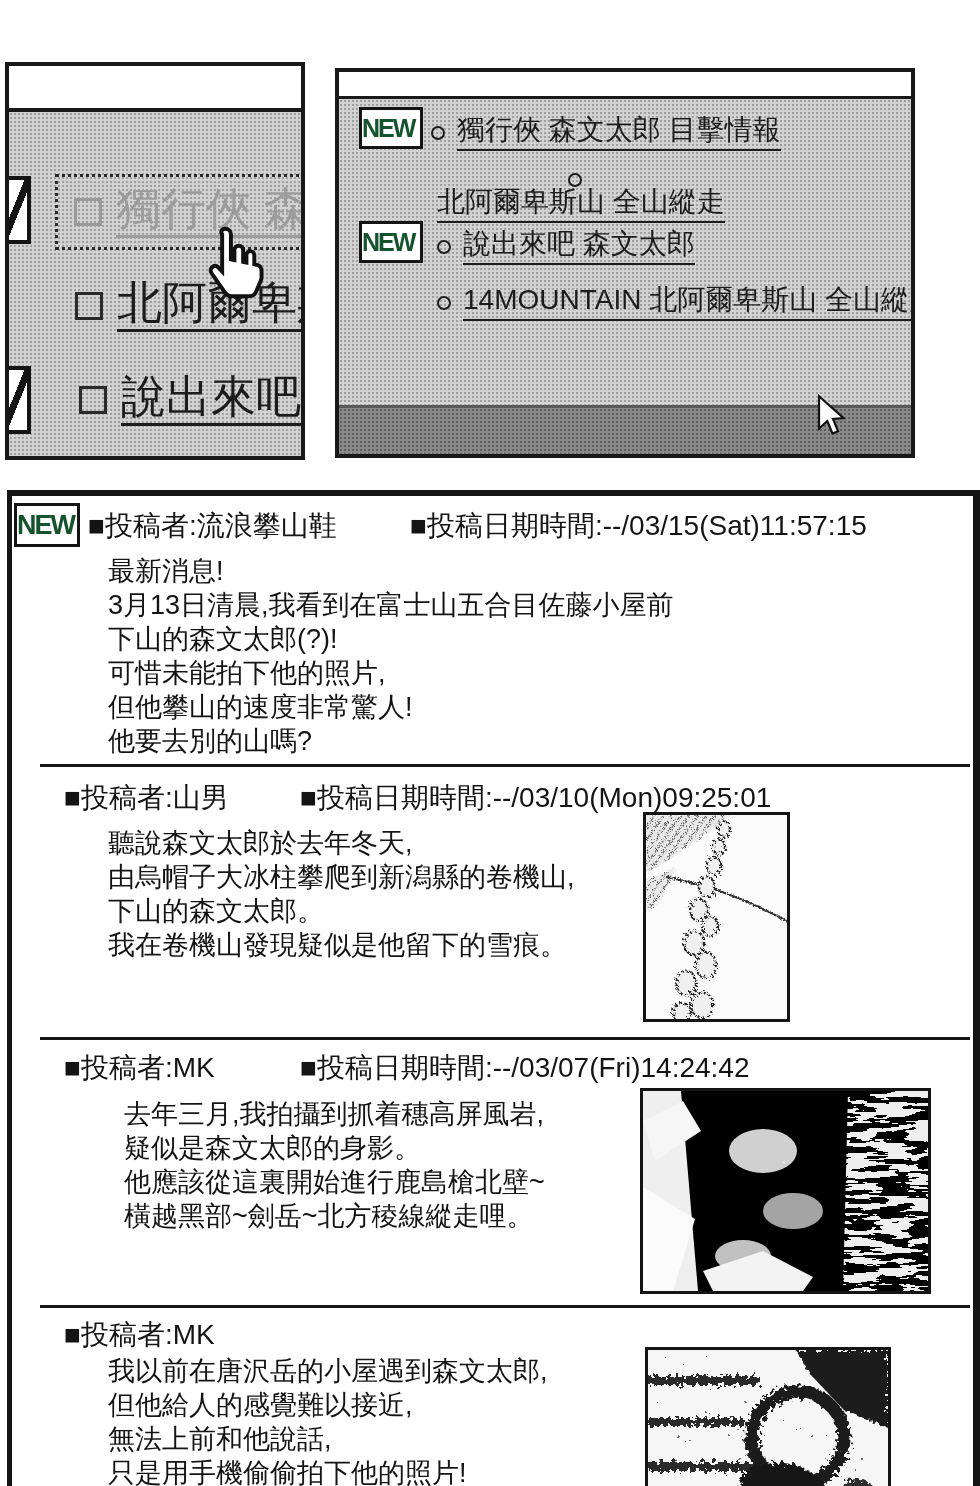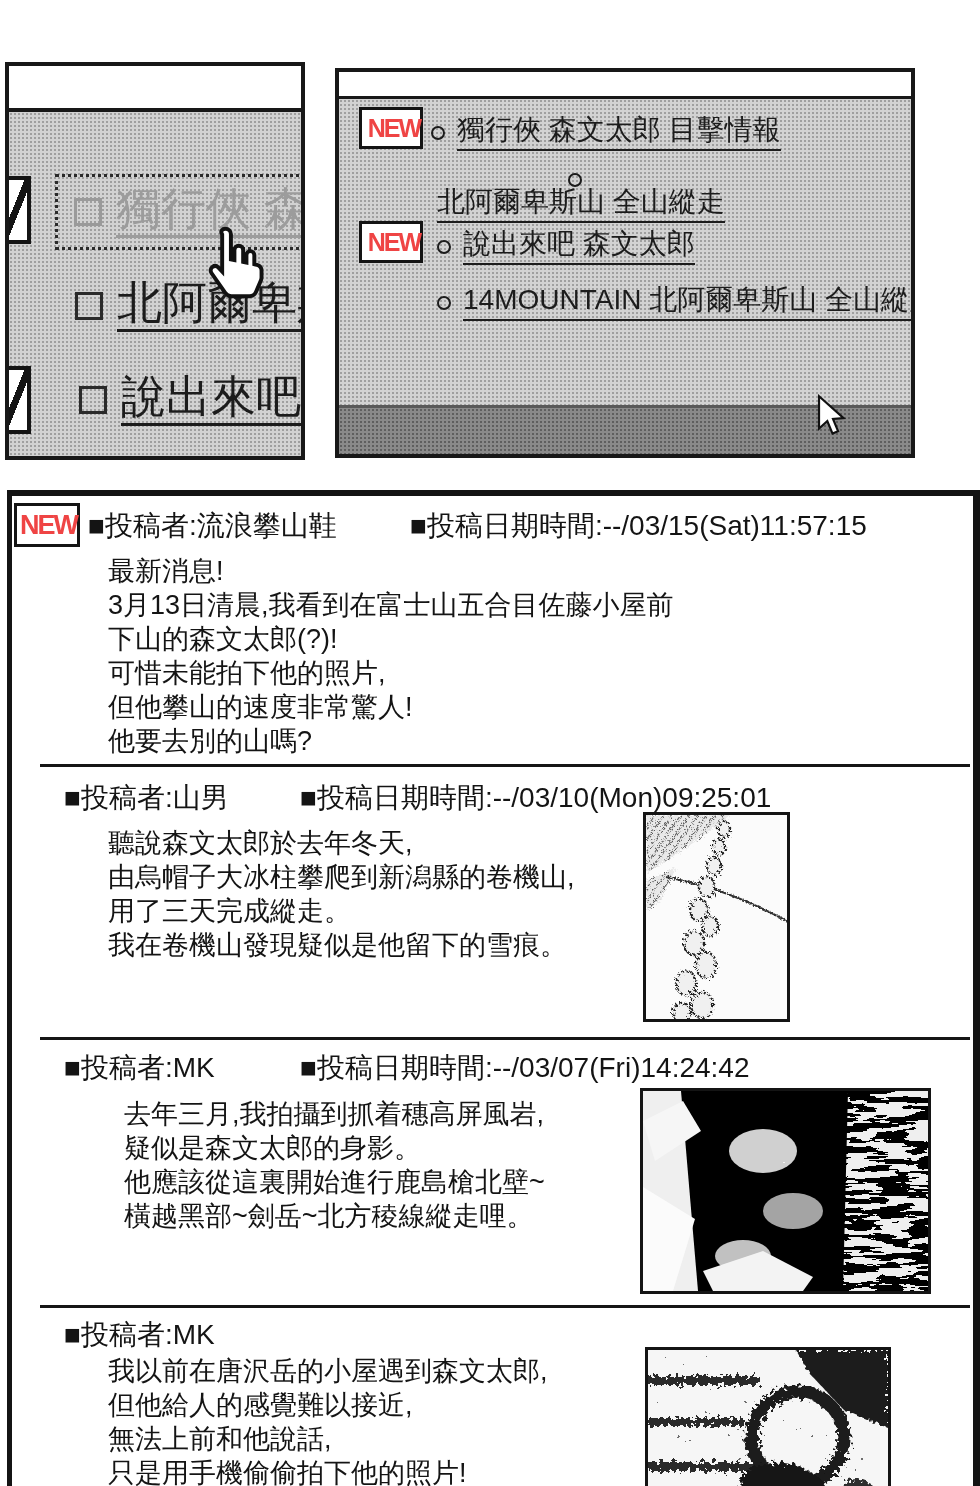--- a/index.html
+++ b/index.html
@@ -14,23 +14,23 @@
     background-color:#d2d2d2;
     background-image:radial-gradient(#9f9f9f 1px, rgba(0,0,0,0) 1.3px);
     background-size:4px 4px;
   }
   .halftone-dark {
     background-color:#8a8a8a;
     background-image:radial-gradient(#5f5f5f 1.1px, rgba(0,0,0,0) 1.4px);
     background-size:4px 4px;
   }
   .new-badge {
-    display:flex; align-items:center; justify-content:flex-end;
+    display:flex; align-items:center; justify-content:flex-start;
     background:#fff; border:3px solid #141414; box-sizing:border-box;
-    font-weight:bold; letter-spacing:-2px; color:#ef4444;
+    font-weight:bold; letter-spacing:-2px; color:#14532d;
   }
   .bullet { display:inline-block; border-radius:50%; box-sizing:border-box; background:transparent; }
   
   .zoom-win { left:5px; top:62px; width:300px; height:398px; }
   .zoom-titlebar { height:42px; }
   .zoom-body { position:relative; height:344px; overflow:hidden; }
   .sel-box { position:absolute; left:46px; top:62px; width:300px; height:70px;
              border:3px dotted #2a2a2a; display:flex; align-items:center; }
   .zbullet { width:22px; height:22px; border:3px solid #2a2a2a; margin:0 14px 0 16px; flex:none; }
   .zbullet.gray { border-color:#9a9a9a; }
@@ -171,21 +171,21 @@
       </div>
       <div class="sep sep1"></div>
 
       <div class="phead ph2">
         <span class="pauthor">■投稿者:山男</span>
         <span class="pdate">■投稿日期時間:--/03/10(Mon)09:25:01</span>
       </div>
       <div class="pbody pb-2">
         <div class="pline">聽說森文太郎於去年冬天,</div>
         <div class="pline">由烏帽子大冰柱攀爬到新潟縣的卷機山,</div>
-        <div class="pline">用了三天完成縱走。</div>
+        <div class="pline">下山的森文太郎。</div>
         <div class="pline">我在卷機山發現疑似是他留下的雪痕。</div>
       </div>
       <svg class="photo photo2" viewBox="0 0 141 204" preserveAspectRatio="none">
         <defs>
           <pattern id="hatch" width="7" height="7" patternTransform="rotate(35)" patternUnits="userSpaceOnUse">
             <rect width="7" height="7" fill="#e9e9e9"></rect>
             <line x1="0" y1="0" x2="0" y2="7" stroke="#555555" stroke-width="2.2"></line>
           </pattern>
           <filter id="rough2" x="-15%" y="-15%" width="130%" height="130%">
             <feTurbulence type="fractalNoise" baseFrequency="0.55" numOctaves="2" seed="8" result="n"></feTurbulence>

